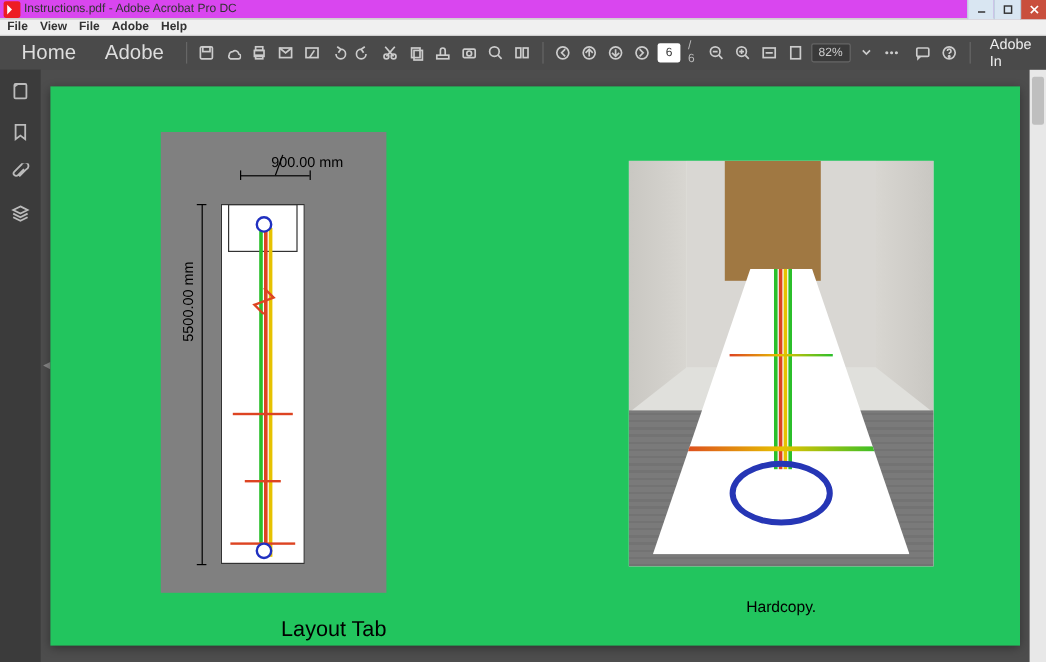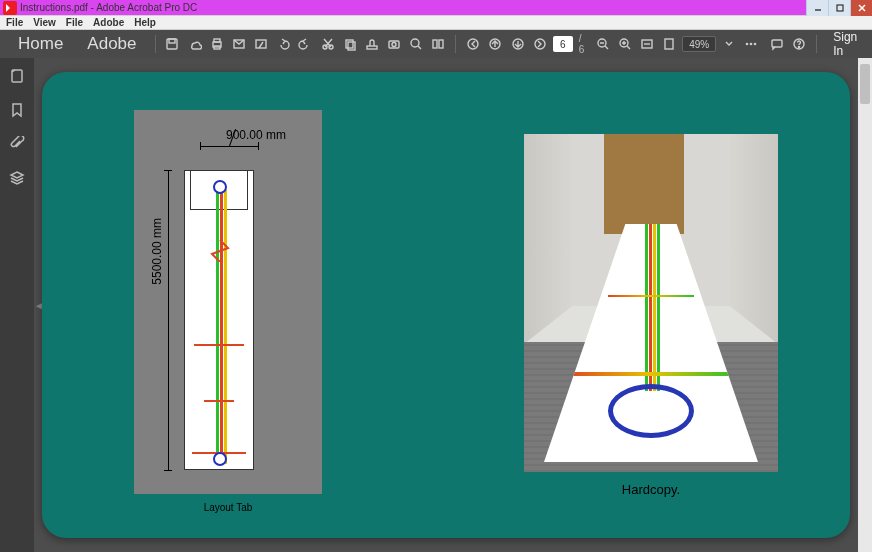--- a/index.html
+++ b/index.html
@@ -37,53 +37,53 @@
   .workspace { position: absolute; top: 58px; left: 0; right: 0; bottom: 0; display: flex; }
   .left-rail { width: 34px; background: #3b3b3b; display: flex; flex-direction: column; align-items: center; padding-top: 8px; gap: 14px; }
   .left-rail .rail-btn { width: 20px; height: 20px; display: flex; align-items: center; justify-content: center; cursor: pointer; }
   .left-rail svg { stroke: #bbb; fill: none; stroke-width: 1.5; }
 
   .doc-area { flex: 1; background: #4d4d4d; position: relative; overflow: hidden; }
   .scrollbar { position: absolute; right: 0; top: 0; width: 14px; height: 100%; background: #e8e8e8; }
   .scroll-thumb { position: absolute; right: 2px; top: 6px; width: 10px; height: 40px; background: #bfbfbf; border-radius: 2px; }
   .chevron-left-hint { position: absolute; left: 0; top: 50%; transform: translateY(-50%); color: #888; font-size: 10px; }
 
-  .page { position: absolute; left: 8px; right: 22px; top: 14px; bottom: 14px; background: #0f766e; box-shadow: 0 2px 8px rgba(0,0,0,0.4); border-radius: 24px; }
+  .page { position: absolute; left: 8px; right: 22px; top: 14px; bottom: 14px; background: #22c55e; box-shadow: 0 2px 8px rgba(0,0,0,0.4); }
 
   
   .fig-left-wrap { position: absolute; left: 92px; top: 38px; }
   .fig-left { width: 188px; height: 384px; background: #808080; position: relative; }
   .white-strip { position: absolute; left: 50px; top: 60px; width: 70px; height: 300px; background: #fff; border: 1px solid #333; }
   .dim-top { position: absolute; left: 62px; top: -20px; width: 170px; text-align: left; font-size: 12px; color: #000; }
   .dim-left { position: absolute; left: 16px; top: 108px; writing-mode: vertical-rl; transform: rotate(180deg); font-size: 12px; }
   .dim-left-rule { position: absolute; left: 34px; top: 60px; width: 1px; height: 300px; background: #000; }
   .dim-left-tick { position: absolute; left: 30px; height: 1px; width: 8px; background: #000; }
   .dim-left-tick.t { top: 60px; }
   .dim-left-tick.b { top: 360px; }
 
   .circle-sm { position: absolute; width: 14px; height: 14px; border: 2px solid #2030c0; border-radius: 50%; background: #fff; }
   .vline { position: absolute; width: 2.5px; }
   .vline.green { background: #2bbf2b; left: 82px; top: 80px; height: 274px; }
   .vline.red { background: #d42; left: 86px; top: 80px; height: 274px; }
   .vline.yellow { background: #e6c200; left: 90px; top: 80px; height: 274px; }
   .hmark { position: absolute; height: 2px; background: #d42; }
 
-  .caption-left { margin-top: 8px; text-align: center; font-size: 10px; width: 188px; }
+  .caption-left { margin-top: 20px; text-align: right; font-size: 18px; width: 188px; }
 
   .fig-right-wrap { position: absolute; left: 482px; top: 62px; }
   .fig-right { width: 254px; height: 338px; background: #e0e0dc; position: relative; overflow: hidden; }
   .floor { position: absolute; left: 0; right: 0; bottom: 0; height: 130px; background: #7a7a7a; }
   .floor::before { content:""; position:absolute; inset:0; background: repeating-linear-gradient(0deg, rgba(0,0,0,0.06) 0 2px, transparent 2px 6px); }
   .door { position: absolute; left: 80px; top: 0; width: 80px; height: 100px; background: #a07842; }
   .wall-left { position:absolute; left:0; top:0; width:48px; height:210px; background: linear-gradient(90deg,#c9c7c2,#d8d6d1); clip-path: polygon(0 0, 100% 0, 100% 82%, 0 100%); }
   .wall-right { position:absolute; right:0; top:0; width:48px; height:210px; background: linear-gradient(270deg,#c9c7c2,#d8d6d1); clip-path: polygon(0 0, 100% 0, 100% 100%, 0 82%); }
   .wall-back { position:absolute; left:48px; right:48px; top:0; height:172px; background:#d9d7d3; }
   .paper-persp { position: absolute; left: 20px; right: 20px; top: 90px; bottom: 10px; background: #fff; clip-path: polygon(38% 0, 62% 0, 100% 100%, 0 100%); }
   .big-circle { position: absolute; left: 50%; bottom: 24px; width: 86px; height: 54px; border: 5px solid #2636b5; border-radius: 50%; transform: translateX(-50%); }
-  .caption-right { margin-top: 10px; text-align: center; font-size: 13px; width: 254px; }
+  .caption-right { margin-top: 26px; text-align: center; font-size: 13px; width: 254px; }
 </style>
 </head>
 <body>
 
 <div class="titlebar">
   <div class="app-icon"></div>
   <div class="title">Instructions.pdf - Adobe Acrobat Pro DC</div>
   <div class="win-buttons">
     <div class="win-btn">
         <svg width="10" height="10">
@@ -239,21 +239,21 @@
       <svg width="14" height="14">
         <rect x="2" y="3" width="10" height="8"></rect>
         <path d="M4 7h6"></path>
       </svg>
     </div>
   <div class="tool-btn">
       <svg width="14" height="14">
         <rect x="3" y="2" width="8" height="10"></rect>
       </svg>
     </div>
-  <div class="zoom-box">49%</div>
+  <div class="zoom-box">82%</div>
   <div class="tool-btn">
       <svg width="10" height="10">
         <path d="M2 3l3 3 3-3"></path>
       </svg>
     </div>
   <div class="tool-btn">
       <svg width="14" height="14" class="fill">
         <circle cx="3" cy="7" r="1.3"></circle>
         <circle cx="7" cy="7" r="1.3"></circle>
         <circle cx="11" cy="7" r="1.3"></circle>
@@ -268,21 +268,21 @@
       </svg>
     </div>
   <div class="tool-btn">
       <svg width="14" height="14">
         <circle cx="7" cy="7" r="5"></circle>
         <path d="M5.5 5.5a1.5 1.5 0 1 1 2 1.4c-.5.2-.5.6-.5 1.1"></path>
         <circle cx="7" cy="10" r="0.6" class="fill" fill="#ccc"></circle>
       </svg>
     </div>
   <div class="tool-sep"></div>
-  <div class="signin">Sign In</div>
+  <div class="signin">Adobe In</div>
 </div>
 
 <div class="workspace">
   <div class="left-rail">
     <div class="rail-btn">
         <svg width="16" height="16">
           <rect x="3" y="2" width="10" height="12" rx="1"></rect>
           <path d="M3 4l3-2"></path>
         </svg>
       </div>

